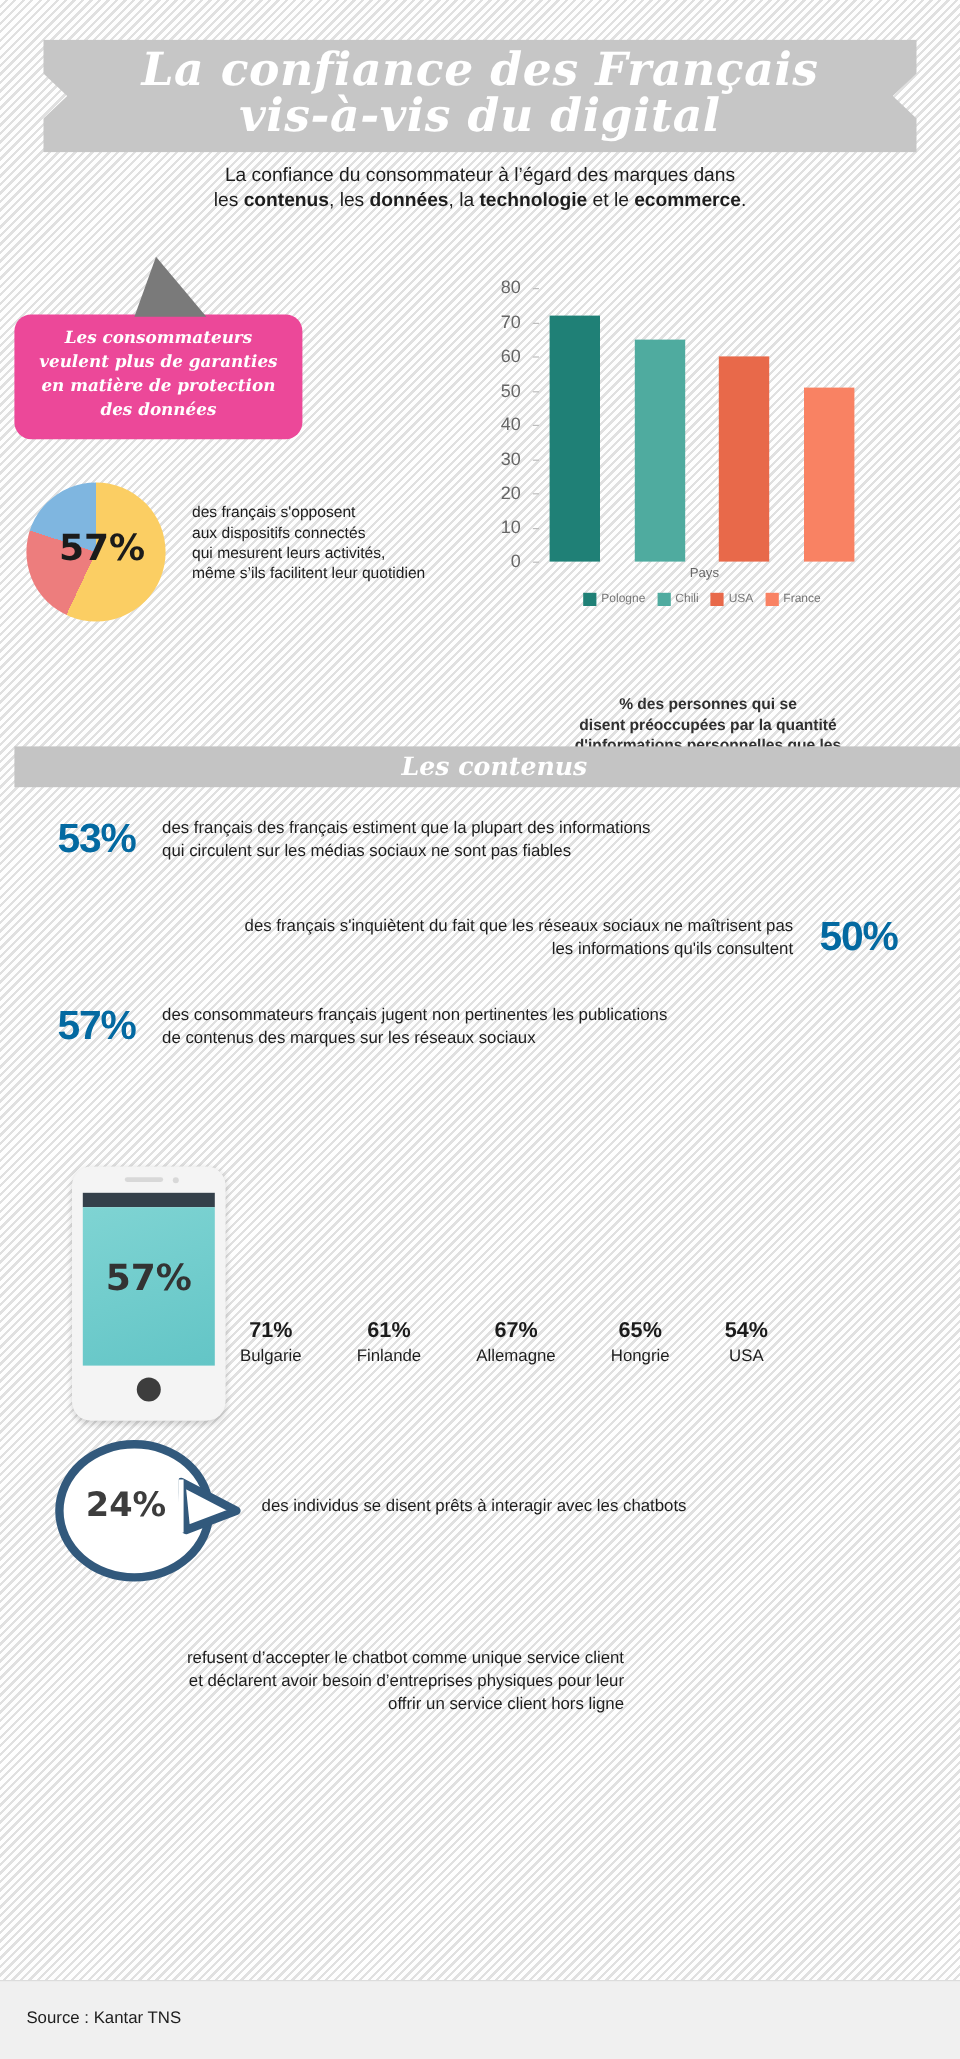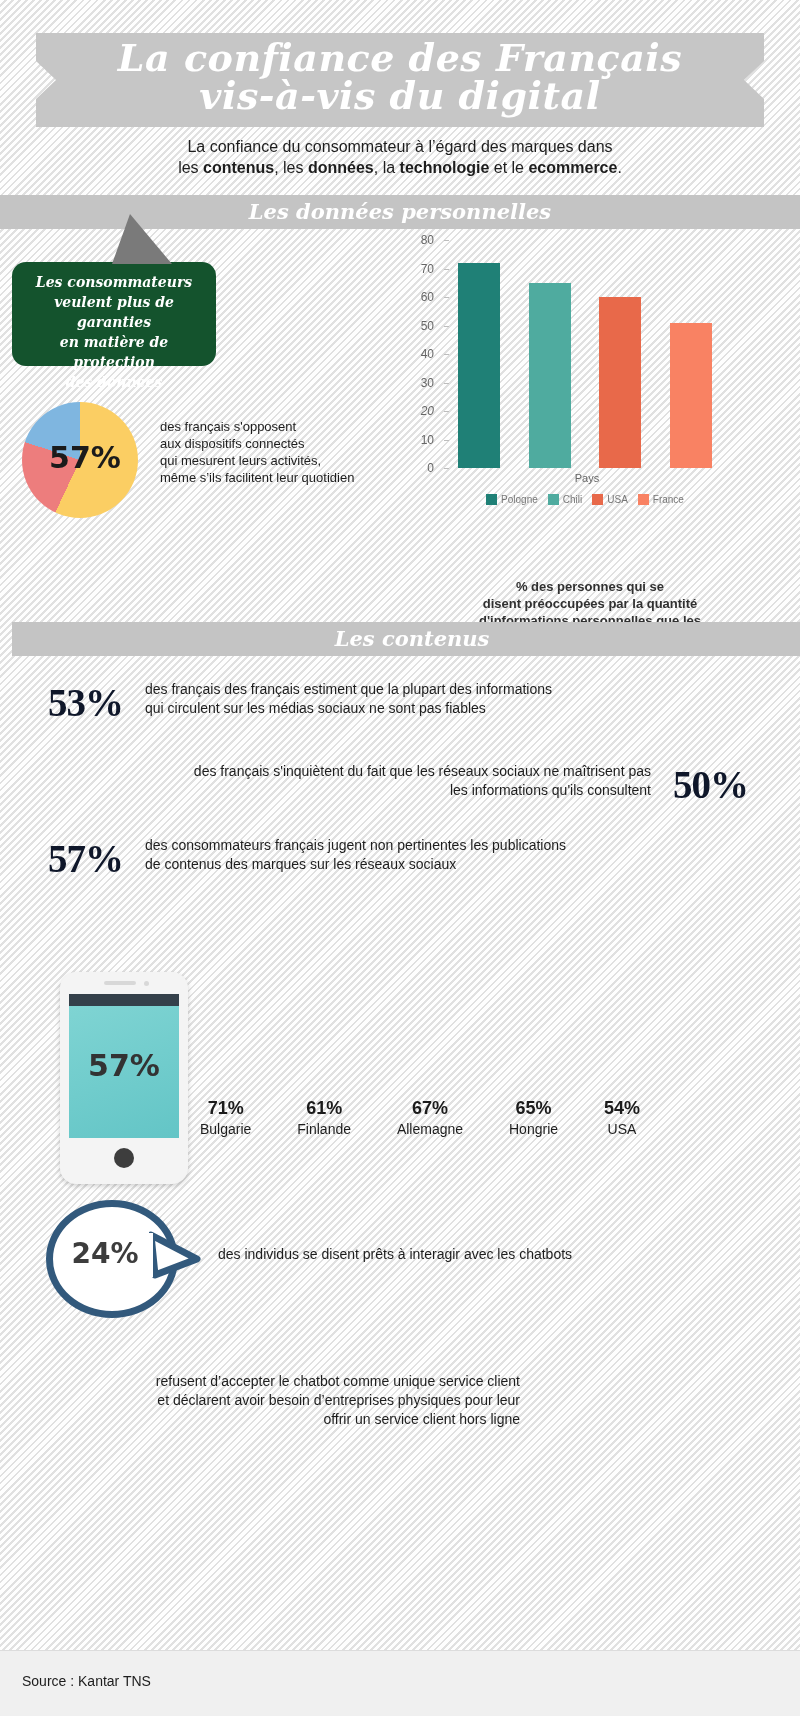--- a/index.html
+++ b/index.html
@@ -36,22 +36,22 @@
     position:absolute;left:0;width:800px;height:34px;background:#c4c4c4;
   }
   .sect-bar span{
     display:block;width:100%;text-align:center;color:#fff;
     font-family:"DejaVu Serif",serif;font-style:italic;font-weight:bold;
     font-size:21px;line-height:34px;
   }
 
   
   .bubble-grey{
-    position:absolute;left:12px;top:262px;width:204px;height:104px;
-    background:#14532d;border-radius:14px;
+    position:absolute;left:12px;top:262px;width:240px;height:104px;
+    background:#ec4899;border-radius:14px;
   }
   .bubble-grey .tail{
     position:absolute;left:100px;top:-48px;width:0;height:0;
     border-left:18px solid transparent;border-right:42px solid transparent;
     border-bottom:50px solid #7a7a7a;
   }
   .bubble-grey p{
     margin:0;position:relative;padding:10px 12px 0 12px;text-align:center;color:#fff;
     font-family:"DejaVu Serif",serif;font-style:italic;font-weight:bold;
     font-size:14px;line-height:20px;
@@ -67,41 +67,41 @@
   .pie-text{
     position:absolute;left:160px;top:418px;width:240px;
     font-size:13px;line-height:17px;color:#1d1d1d;
   }
 
   
   .chart{position:absolute;left:400px;top:240px;width:330px;height:240px;}
   .chart .yaxis{position:absolute;left:0;top:0;width:38px;height:228px;}
   .chart .ytick{
     position:absolute;right:4px;width:34px;text-align:right;
-    font-size:12px;color:#666;transform:translateY(-50%);
+    font-size:15px;color:#666;transform:translateY(-50%);
   }
   .chart .plot{position:absolute;left:44px;top:0;right:4px;height:228px;}
   .chart .gridline{position:absolute;left:0;right:0;height:1px;
     background-image:linear-gradient(to right,#bdbdbd 0 5px, transparent 5px 9px);}
   .chart .bars{position:absolute;left:0;right:0;bottom:0;height:228px;display:flex;
     align-items:flex-end;justify-content:space-around;}
   .chart .bar{width:42px;}
   .xlabel{position:absolute;left:44px;right:0;top:232px;text-align:center;font-size:11px;color:#666;}
   .legend{position:absolute;left:40px;right:0;top:254px;display:flex;justify-content:center;gap:10px;}
   .legend .item{display:flex;align-items:center;gap:4px;font-size:10px;color:#777;}
   .legend .sw{width:11px;height:11px;display:block;}
   .chart-caption{
     position:absolute;left:420px;top:578px;width:340px;text-align:center;
     font-size:13px;line-height:17px;font-weight:bold;color:#303030;
   }
 
   
   .stat{position:absolute;}
   .stat .num{
-    font-size:39px;font-weight:bold;color:#0f172a;font-family:Liberation Serif, serif;
+    font-size:34px;font-weight:bold;color:#0369a1;font-family:Liberation Sans, sans-serif;
     letter-spacing:-1px;
   }
   .stat .txt{font-size:14px;line-height:19px;color:#1d1d1d;}
 
   
   .phone{position:absolute;left:60px;top:972px;width:128px;height:212px;
     background:#f4f4f4;border-radius:16px;box-shadow:0 2px 5px rgba(0,0,0,.18);}
   .phone .earpiece{position:absolute;left:44px;top:9px;width:32px;height:4px;
     background:#d8d8d8;border-radius:2px;}
   .phone .cam{position:absolute;left:84px;top:9px;width:5px;height:5px;
@@ -149,23 +149,20 @@
       <div>La confiance des Français</div>
       <div>vis-à-vis du digital</div>
     </div>
   </div>
 
   <div class="subtitle">
     <span>La confiance du consommateur à l’égard des marques dans</span><br>
     <span>les </span><b>contenus</b><span>, les </span><b>données</b><span>, la </span><b>technologie</b><span> et le </span><b>ecommerce</b><span>.</span>
   </div>
 
-  <div class="sect-bar" style="top:195px;">
-    <span>Les données personnelles</span>
-  </div>
 
   <div class="bubble-grey">
     <div class="tail"></div>
     <p>
       <span>Les consommateurs</span><br>
       <span>veulent plus de garanties</span><br>
       <span>en matière de protection</span><br>
       <span>des données</span>
     </p>
   </div>
@@ -178,21 +175,21 @@
     <span>des français s'opposent</span><br>
     <span>aux dispositifs connectés</span><br>
     <span>qui mesurent leurs activités,</span><br>
     <span>même s’ils facilitent leur quotidien</span>
   </div>
 
   <div class="chart">
     <div class="yaxis" id="chart-yaxis">
         <div class="ytick" style="top: 228px;">0</div>
         <div class="ytick" style="top: 199.5px;">10</div>
-        <div class="ytick" style="top: 171px; font-style: italic;">20</div>
+        <div class="ytick" style="top: 171px;">20</div>
         <div class="ytick" style="top: 142.5px;">30</div>
         <div class="ytick" style="top: 114px;">40</div>
         <div class="ytick" style="top: 85.5px;">50</div>
         <div class="ytick" style="top: 57px;">60</div>
         <div class="ytick" style="top: 28.5px;">70</div>
         <div class="ytick" style="top: 0px;">80</div>
       </div>
     <div class="plot">
       <div id="chart-grid">
           <div class="gridline" style="top: 228px;"></div>

